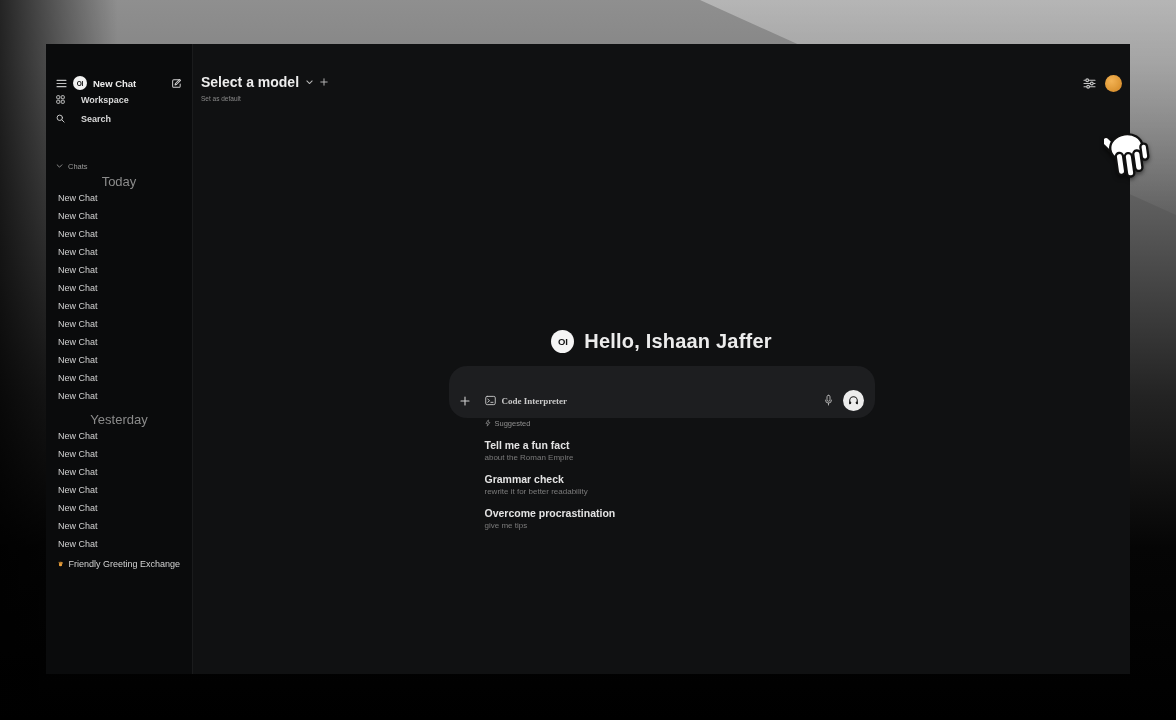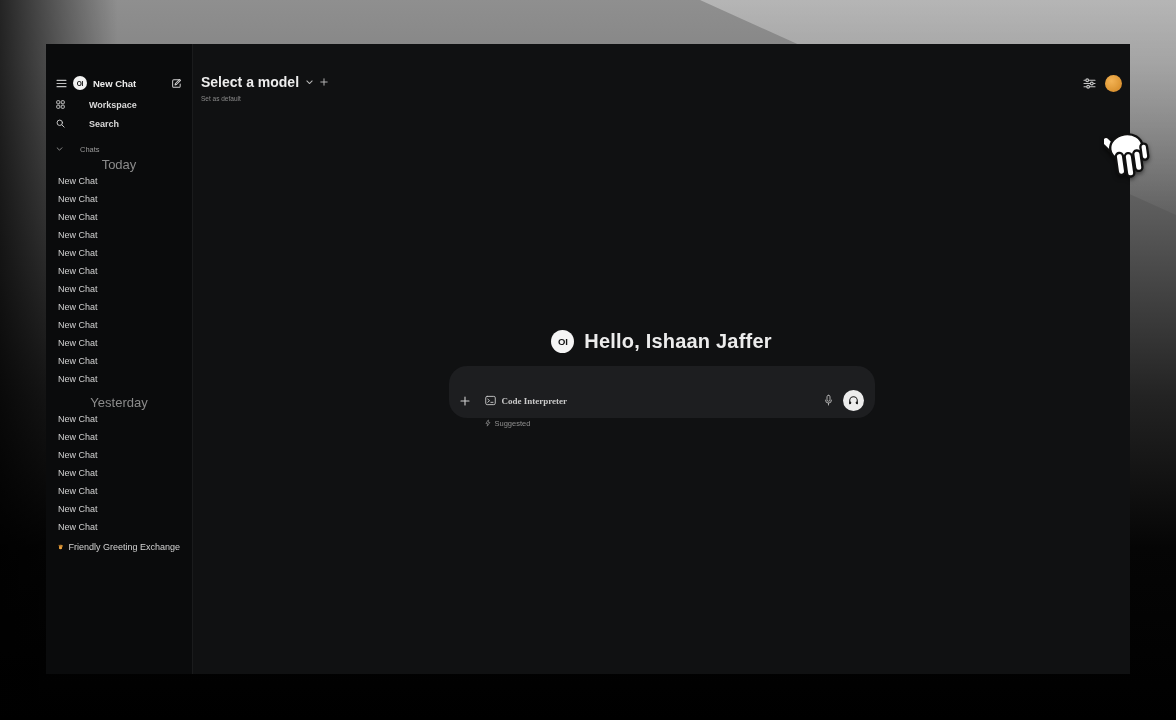--- a/index.html
+++ b/index.html
@@ -24,23 +24,23 @@
     background:#101112; display:flex; overflow:hidden; }
 
   
   .sidebar { width:147px; flex:0 0 147px; background:#0a0b0c; border-right:1px solid #1a1b1c;
     padding-top:30px; color:#d2d2d2; overflow:hidden; }
   .sb-header { display:flex; align-items:center; gap:6px; padding:0 10px; height:18px; margin-bottom:3px; }
   .sb-logo { width:14px; height:14px; border-radius:50%; background:#f2f2f2; color:#0b0b0b;
     font-size:6.5px; font-weight:bold; display:flex; align-items:center; justify-content:center; letter-spacing:-0.3px; }
   .sb-title { font-size:9.5px; font-weight:700; color:#ededed; }
   .sb-edit { margin-left:auto; display:flex; cursor:pointer; }
-  .sb-nav-item { display:flex; align-items:center; gap:24px; padding:0 10px; height:19px;
+  .sb-nav-item { display:flex; align-items:flex-start; gap:16px; padding:0 10px; height:19px;
     font-size:9px; font-weight:600; color:#d8d8d8; cursor:pointer; }
-  .chats-head { display:flex; align-items:center; gap:17px; padding:0 10px; height:14px; margin-top:9px;
+  .chats-head { display:flex; align-items:center; gap:5px; padding:0 10px; height:14px; margin-top:26px;
     font-size:7.5px; color:#9a9a9a; cursor:pointer; }
   .group-label { padding:0 12px; height:14px; line-height:14px; font-size:13px; color:#8b8b8b; margin-top:2px;text-align:center; }
   .chat-item { padding:0 12px; height:18px; line-height:18px; font-size:9px; color:#d2d2d2;
     white-space:nowrap; overflow:hidden; cursor:pointer; }
   .group-label.yesterday { margin-top:8px; }
   .pinned-chat { display:flex; align-items:center; gap:5px; padding:0 12px; height:18px; margin-top:2px;
     font-size:9px; color:#d2d2d2; white-space:nowrap; cursor:pointer; }
 
   
   .main { flex:1; position:relative; background:#101112; }
@@ -245,20 +245,34 @@
           </div>
         </div>
 
         <div class="suggested">
           <div class="sug-head">
             <svg viewBox="0 0 8 10" width="6" height="8" fill="none" stroke="#8f8f8f" stroke-width="0.9" stroke-linejoin="round">
                 <path d="M4.5 0.8L1.2 5.6h2.2L3 9.2l3.6-5H4.4z"></path>
               </svg>
             <span>Suggested</span>
           </div>
+          <div>
+              <div class="sug-item">
+              <div class="sug-title">Tell me a fun fact</div>
+              <div class="sug-sub">about the Roman Empire</div>
+            </div>
+              <div class="sug-item">
+              <div class="sug-title">Grammar check</div>
+              <div class="sug-sub">rewrite it for better readability</div>
+            </div>
+              <div class="sug-item">
+              <div class="sug-title">Overcome procrastination</div>
+              <div class="sug-sub">give me tips</div>
+            </div>
+            </div>
         </div>
 
       </div>
     </div>
   </div>
 
   <svg class="cursor" viewBox="0 0 34 38">
     <g transform="rotate(-8 17 19)" fill="#ffffff" stroke="#101010" stroke-width="1.6" stroke-linejoin="round" stroke-linecap="round">
       <rect x="3" y="3" width="6" height="16" rx="3" transform="rotate(-38 6 11)"></rect>
       <ellipse cx="16" cy="13" rx="11" ry="9"></ellipse>

